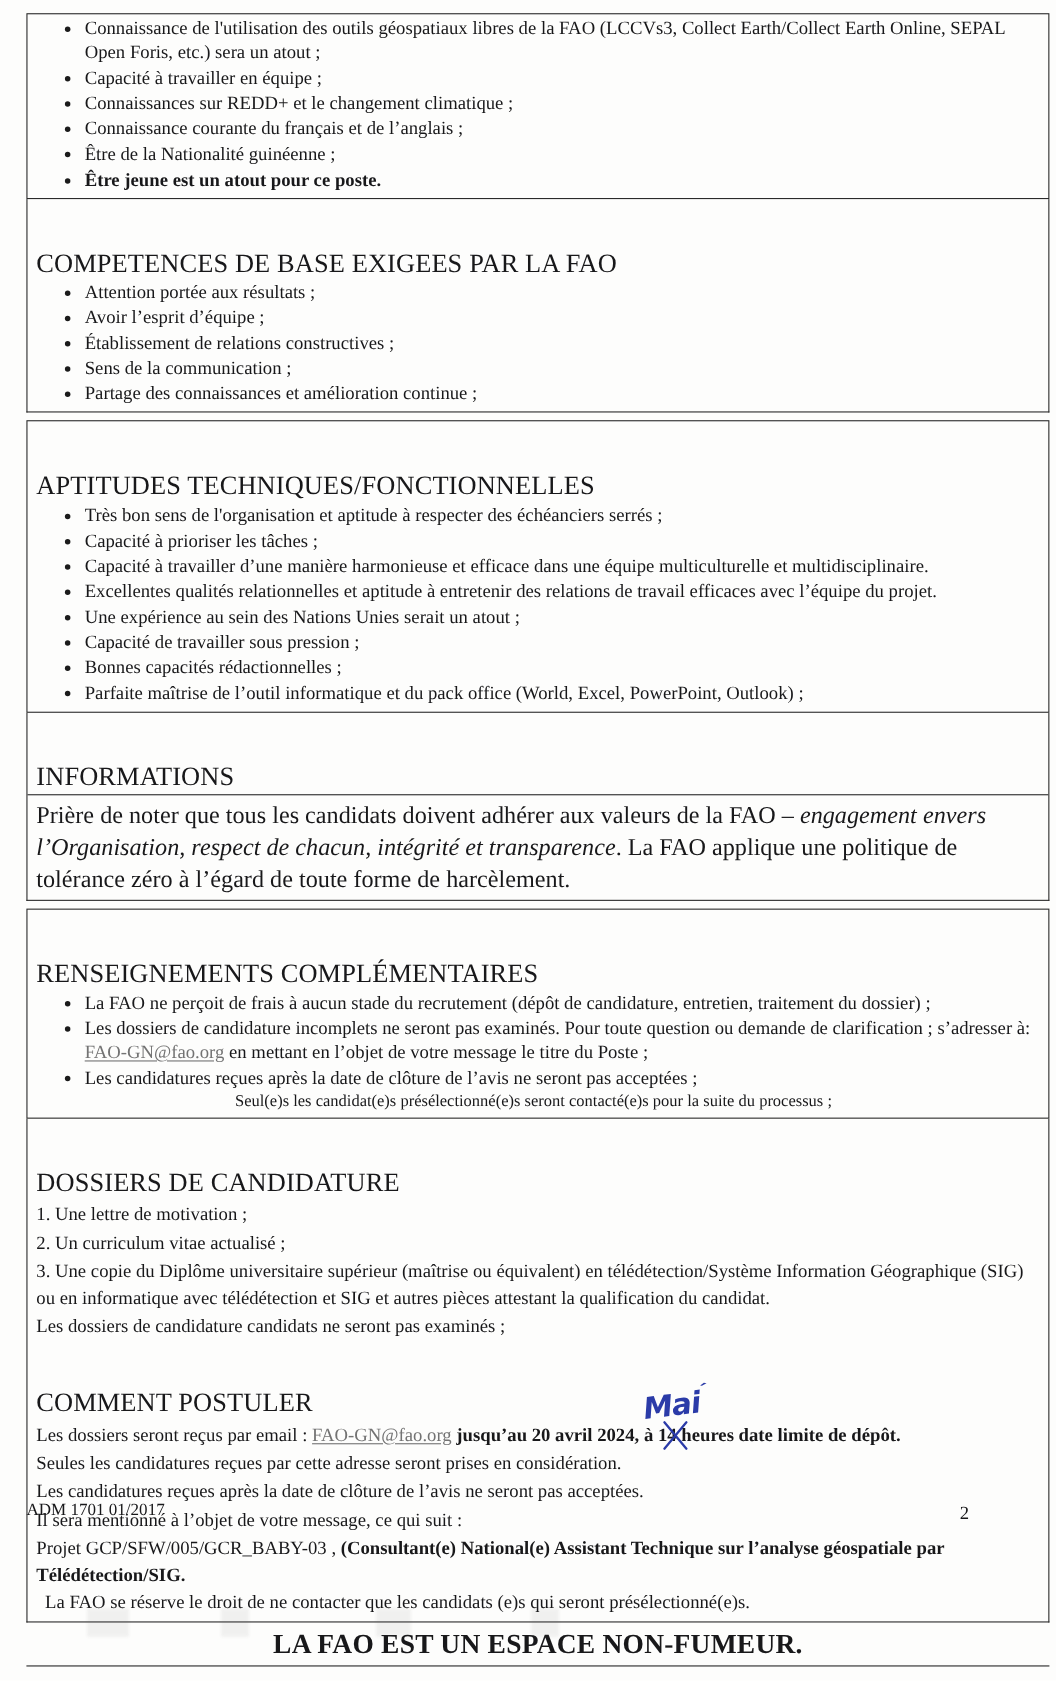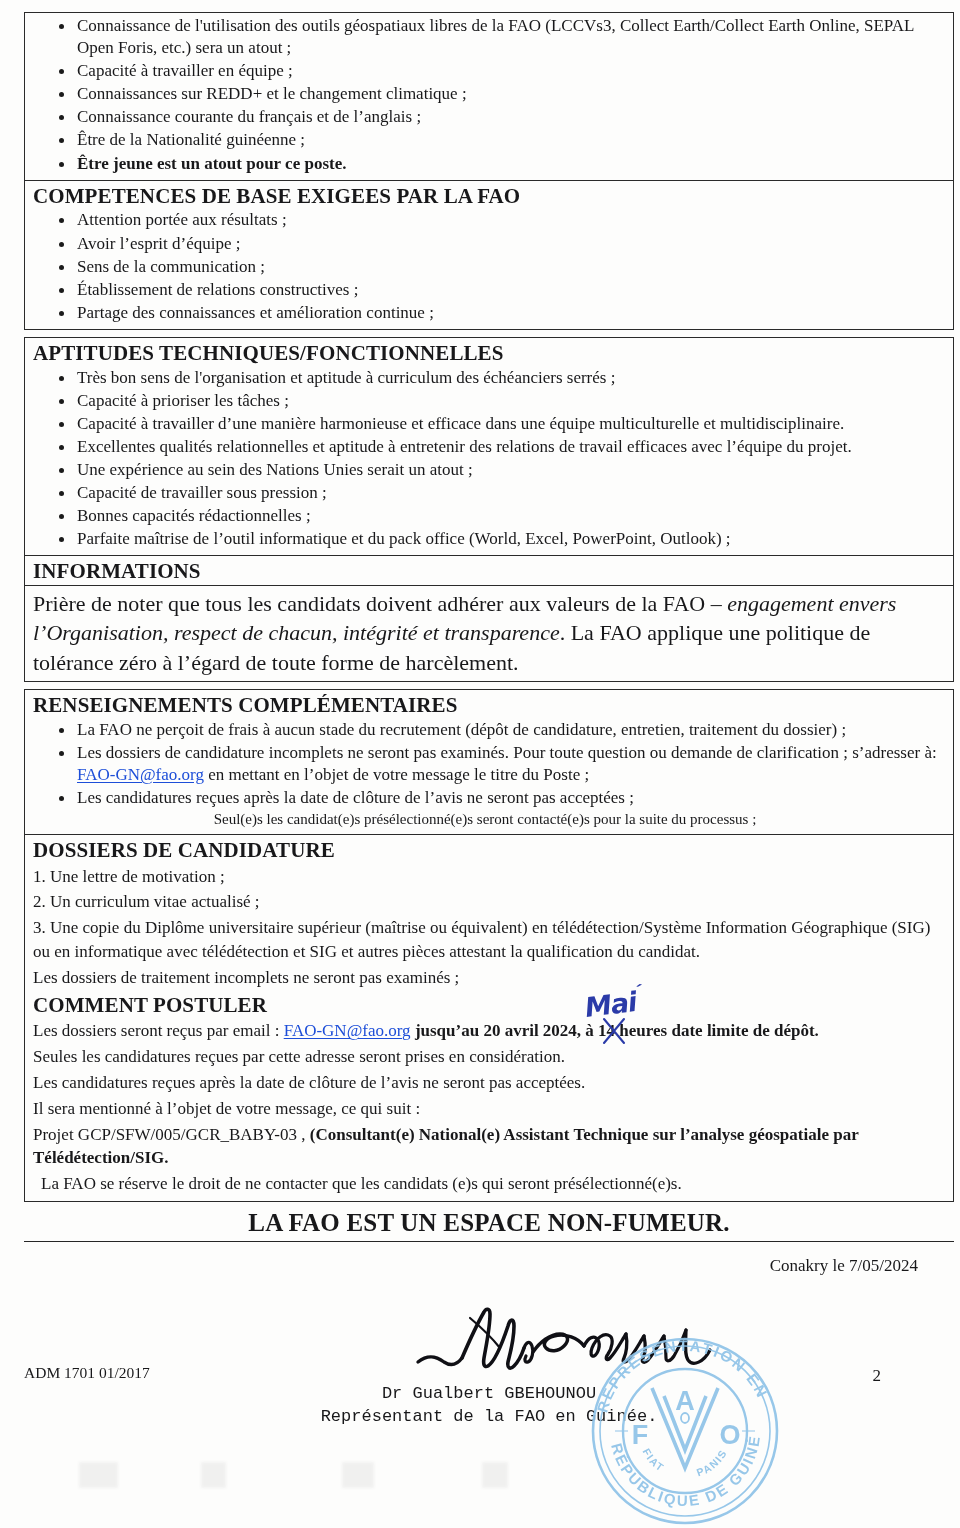--- a/index.html
+++ b/index.html
@@ -36,25 +36,26 @@
     padding: 2px 0 4px 0;
     box-sizing: border-box;
     position: relative;
     background: transparent;
   }
   .box + .box { margin-top: 0; }
   .box.gap { margin-top: 7px; }
   .box.tight { border-top: none; }
 
   .sec-title {
-    font-weight: bold;
-    font-size: 21px;
+    font-weight: normal;
+    font-size: 24px;
     letter-spacing: .1px;
     padding: 1px 0 1px 8px;
     line-height: 1.18;
+    margin-top: 42px;
   }
   .sec-title.under {
     border-bottom: 1.2px solid #2a2a2a;
   }
 
   ul.bullets {
     list-style: none;
     margin: 0;
     padding: 0 10px 0 0;
   }
@@ -85,21 +86,21 @@
   }
   p.numbered {
     margin: 0;
     font-size: 17px;
     line-height: 1.40;
     padding: 1px 12px 1px 8px;
   }
   .it { font-style: italic; }
   .bd { font-weight: bold; }
   .mail {
-    color: #1d4ed8;
+    color: #737373;
     text-underline-offset: 2px;
   }
 
   
   .flat-line {
     font-size: 15px;
     line-height: 1.32;
     padding: 0 12px 0 4px;
     margin: 0;
     text-align: center;
@@ -231,30 +232,30 @@
       <li><span>Être de la Nationalité guinéenne ;</span></li>
       <li class="b"><span>Être jeune est un atout pour ce poste.</span></li>
     </ul>
   </div>
 
   <div class="box tight">
     <div class="sec-title">COMPETENCES DE BASE EXIGEES PAR LA FAO</div>
     <ul class="bullets">
       <li><span>Attention portée aux résultats ;</span></li>
       <li><span>Avoir l’esprit d’équipe ;</span></li>
+      <li><span>Établissement de relations constructives ;</span></li>
       <li><span>Sens de la communication ;</span></li>
-      <li><span>Établissement de relations constructives ;</span></li>
       <li><span>Partage des connaissances et amélioration continue ;</span></li>
     </ul>
   </div>
 
   <div class="box gap">
     <div class="sec-title">APTITUDES TECHNIQUES/FONCTIONNELLES</div>
     <ul class="bullets">
-      <li><span>Très bon sens de l'organisation et aptitude à curriculum des échéanciers serrés ;</span></li>
+      <li><span>Très bon sens de l'organisation et aptitude à respecter des échéanciers serrés ;</span></li>
       <li><span>Capacité à prioriser les tâches ;</span></li>
       <li><span>Capacité à travailler d’une manière harmonieuse et efficace dans une équipe multiculturelle et multidisciplinaire.</span></li>
       <li><span>Excellentes qualités relationnelles et aptitude à entretenir des relations de travail efficaces avec l’équipe du projet.</span></li>
       <li><span>Une expérience au sein des Nations Unies serait un atout ;</span></li>
       <li><span>Capacité de travailler sous pression ;</span></li>
       <li><span>Bonnes capacités rédactionnelles ;</span></li>
       <li><span>Parfaite maîtrise de l’outil informatique et du pack office (World, Excel, PowerPoint, Outlook) ;</span></li>
     </ul>
   </div>
 
@@ -271,21 +272,21 @@
       <li><span>Les candidatures reçues après la date de clôture de l’avis ne seront pas acceptées ;</span></li>
     </ul>
     <p class="flat-line">Seul(e)s les candidat(e)s présélectionné(e)s seront contacté(e)s pour la suite du processus ;</p>
   </div>
 
   <div class="box tight">
     <div class="sec-title">DOSSIERS DE CANDIDATURE</div>
     <p class="numbered">1. Une lettre de motivation ;</p>
     <p class="numbered">2. Un curriculum vitae actualisé ;</p>
     <p class="numbered">3. Une copie du Diplôme universitaire supérieur (maîtrise ou équivalent) en télédétection/Système Information Géographique (SIG) ou en informatique avec télédétection et SIG et autres pièces attestant la qualification du candidat.</p>
-    <p class="numbered">Les dossiers de traitement incomplets ne seront pas examinés ;</p>
+    <p class="numbered">Les dossiers de candidature candidats ne seront pas examinés ;</p>
 
     <div class="sec-title" style="padding-top:2px">COMMENT POSTULER</div>
 
     <div class="postuler-wrap">
       <p class="numbered"><span>Les dossiers seront reçus par email : </span><a class="mail" href="#">FAO-GN@fao.org</a><span class="bd">  jusqu’au 20 avril 2024, à 14 heures date limite de dépôt.</span></p>
       <div class="handwrite"><span>Mai</span><span class="accent">´</span></div>
       <svg class="strike-pen" viewBox="0 0 26 30">
         <path d="M3 3 L23 27 M23 3 L3 27" stroke="#2b3ba8" stroke-width="2.1" fill="none" stroke-linecap="round"></path>
       </svg>
       <p class="numbered">Seules les candidatures reçues par cette adresse seront prises en considération.</p>

